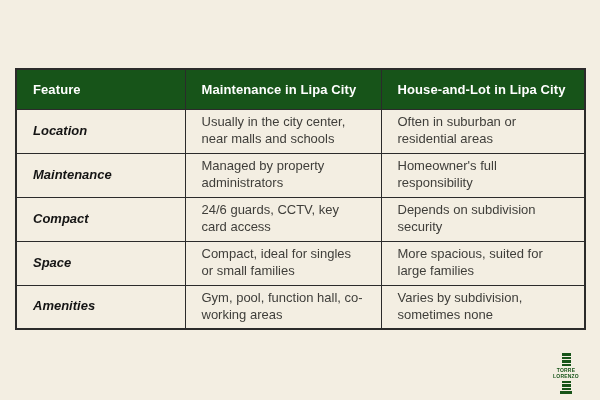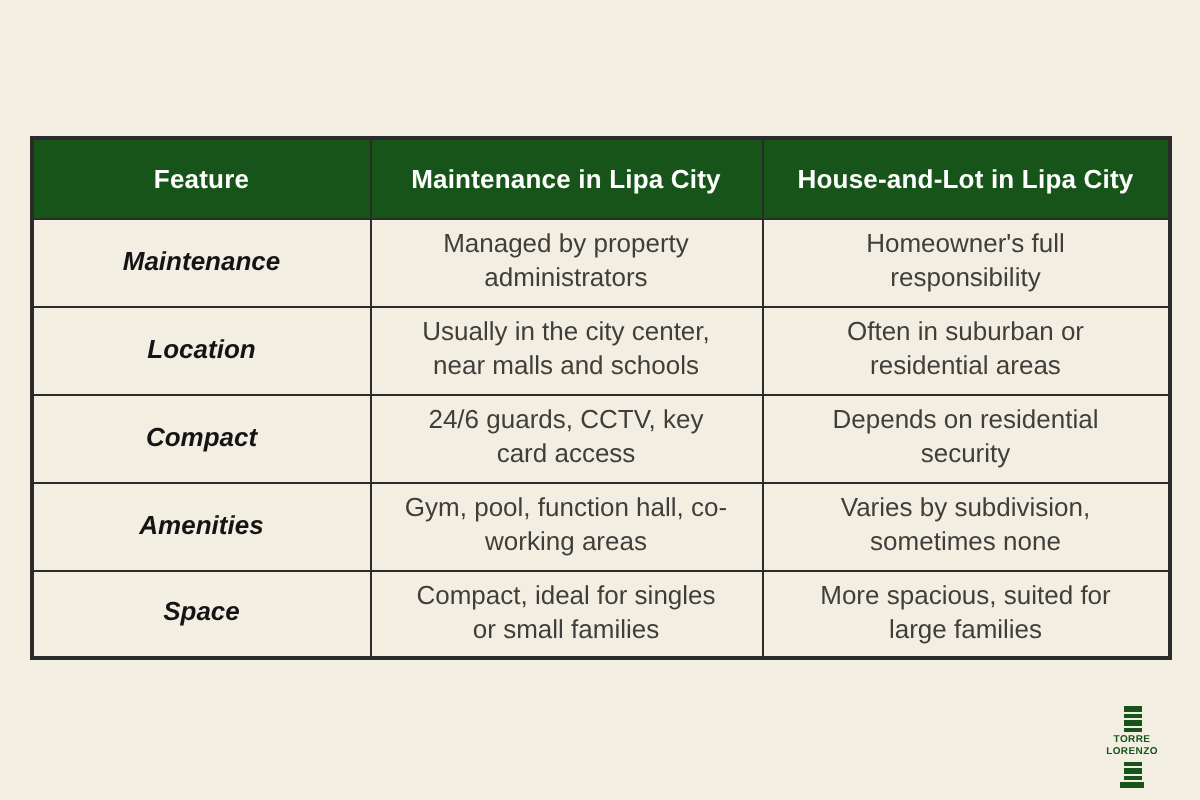--- a/index.html
+++ b/index.html
@@ -27,21 +27,21 @@
   table.cmp {
     position: absolute;
     left: 15px; top: 68px;
     width: 569px;
     border-collapse: collapse;
     table-layout: fixed;
     border: 2px solid var(--border);
   }
   table.cmp th, table.cmp td {
     border: 1.5px solid var(--border);
-    text-align: center;
+    text-align: left;
     vertical-align: middle;
     padding: 3px 16px;
   }
   table.cmp thead th {
     background: var(--header_green);
     color: var(--header_text);
     font-size: 13px;
     font-weight: bold;
     height: 40px;
     letter-spacing: 0.1px;
@@ -100,43 +100,43 @@
     </colgroup>
     <thead>
       <tr>
         <th>Feature</th>
         <th>Maintenance in Lipa City</th>
         <th>House-and-Lot in Lipa City</th>
       </tr>
     </thead>
     <tbody>
       <tr>
+        <td class="feat">Location</td>
+        <td>Usually in the city center, near malls and schools</td>
+        <td>Often in suburban or residential areas</td>
+      </tr>
+      <tr>
         <td class="feat">Maintenance</td>
         <td>Managed by property administrators</td>
         <td>Homeowner's full responsibility</td>
       </tr>
       <tr>
-        <td class="feat">Location</td>
-        <td>Usually in the city center, near malls and schools</td>
-        <td>Often in suburban or residential areas</td>
+        <td class="feat">Compact</td>
+        <td>24/6 guards, CCTV, key card access</td>
+        <td>Depends on subdivision security</td>
       </tr>
       <tr>
-        <td class="feat">Compact</td>
-        <td>24/6 guards, CCTV, key card access</td>
-        <td>Depends on residential security</td>
+        <td class="feat">Space</td>
+        <td>Compact, ideal for singles or small families</td>
+        <td>More spacious, suited for large families</td>
       </tr>
       <tr>
         <td class="feat">Amenities</td>
         <td>Gym, pool, function hall, co-working areas</td>
         <td>Varies by subdivision, sometimes none</td>
-      </tr>
-      <tr>
-        <td class="feat">Space</td>
-        <td>Compact, ideal for singles or small families</td>
-        <td>More spacious, suited for large families</td>
       </tr>
     </tbody>
   </table>
 
   <div class="logo">
     <div class="tower">
       <div class="bar"></div>
       <div class="bar"></div>
       <div class="bar"></div>
       <div class="bar"></div>

